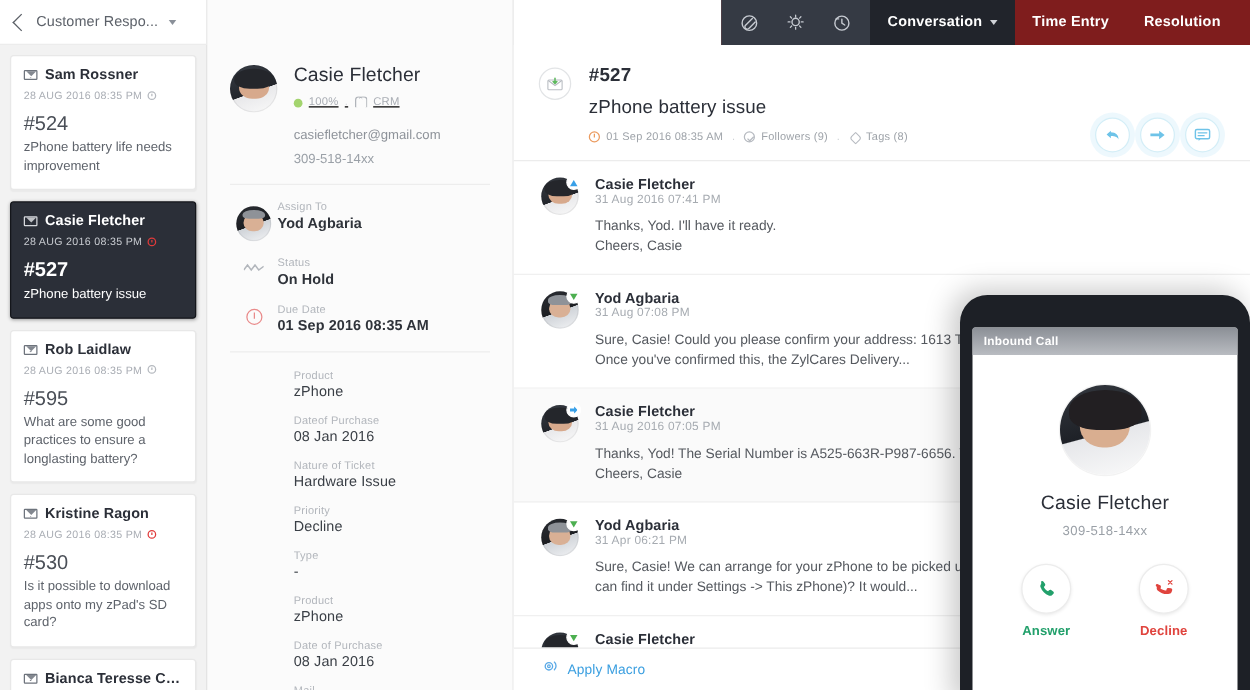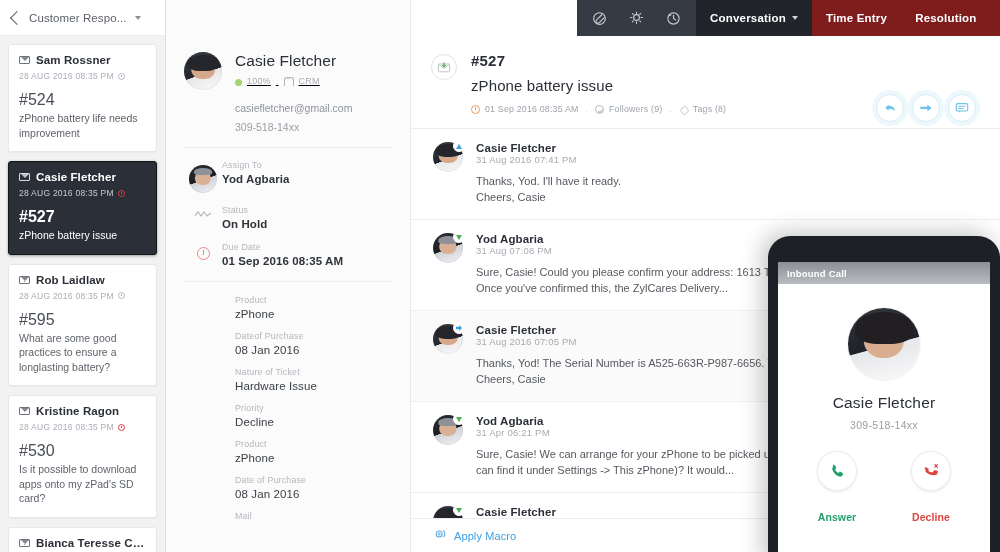--- a/index.html
+++ b/index.html
@@ -279,21 +279,21 @@
   }
   .caller-name { text-align: center; font-size: 15.5px; color: #2b2f38; margin-top: 14px; letter-spacing: .2px; }
   .caller-number { text-align: center; font-size: 10.5px; color: #9aa0a7; margin-top: 7px; letter-spacing: .3px; }
   .call-actions { display: flex; justify-content: center; gap: 54px; margin-top: 20px; }
   .call-btn { text-align: center; }
   .call-circle {
     width: 40px; height: 40px; border-radius: 50%; background: #ffffff;
     border: 1px solid #ececec; display: flex; align-items: center; justify-content: center;
     margin: 0 auto; box-shadow: 0 1px 3px rgba(0,0,0,.09);
   }
-  .call-lbl { font-size: 10.5px; margin-top: 20px; font-weight: bold; letter-spacing: .1px; }
+  .call-lbl { font-size: 10.5px; margin-top: 8px; font-weight: bold; letter-spacing: .1px; }
   .call-lbl.answer { color: #22a06b; }
   .call-lbl.decline { color: #e0443e; }
 </style>
 </head>
 <body>
 
 <div class="app">
 
   <aside class="sidebar">
     <div class="sidebar-header">
@@ -427,20 +427,24 @@
           <div class="field-label">Dateof Purchase</div>
           <div class="field-value thin">08 Jan 2016</div>
         </div>
         <div class="plain-field">
           <div class="field-label">Nature of Ticket</div>
           <div class="field-value thin">Hardware Issue</div>
         </div>
         <div class="plain-field">
           <div class="field-label">Priority</div>
           <div class="field-value thin">Decline</div>
+        </div>
+        <div class="plain-field">
+          <div class="field-label">Type</div>
+          <div class="field-value thin">-</div>
         </div>
         <div class="plain-field">
           <div class="field-label">Product</div>
           <div class="field-value thin">zPhone</div>
         </div>
         <div class="plain-field">
           <div class="field-label">Date of Purchase</div>
           <div class="field-value thin">08 Jan 2016</div>
         </div>
         <div class="plain-field">

